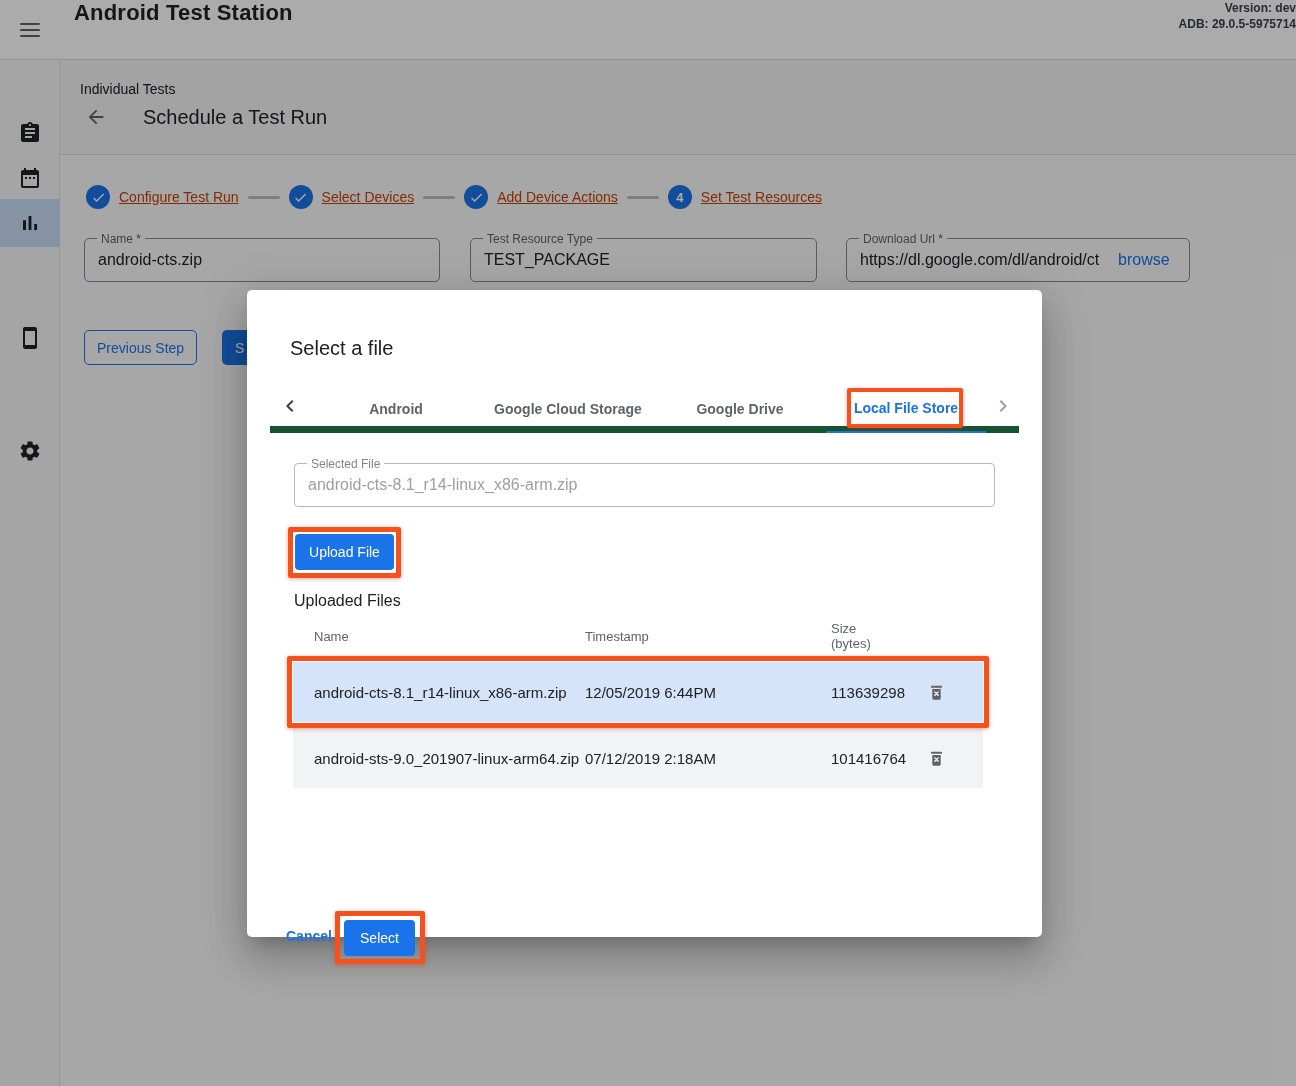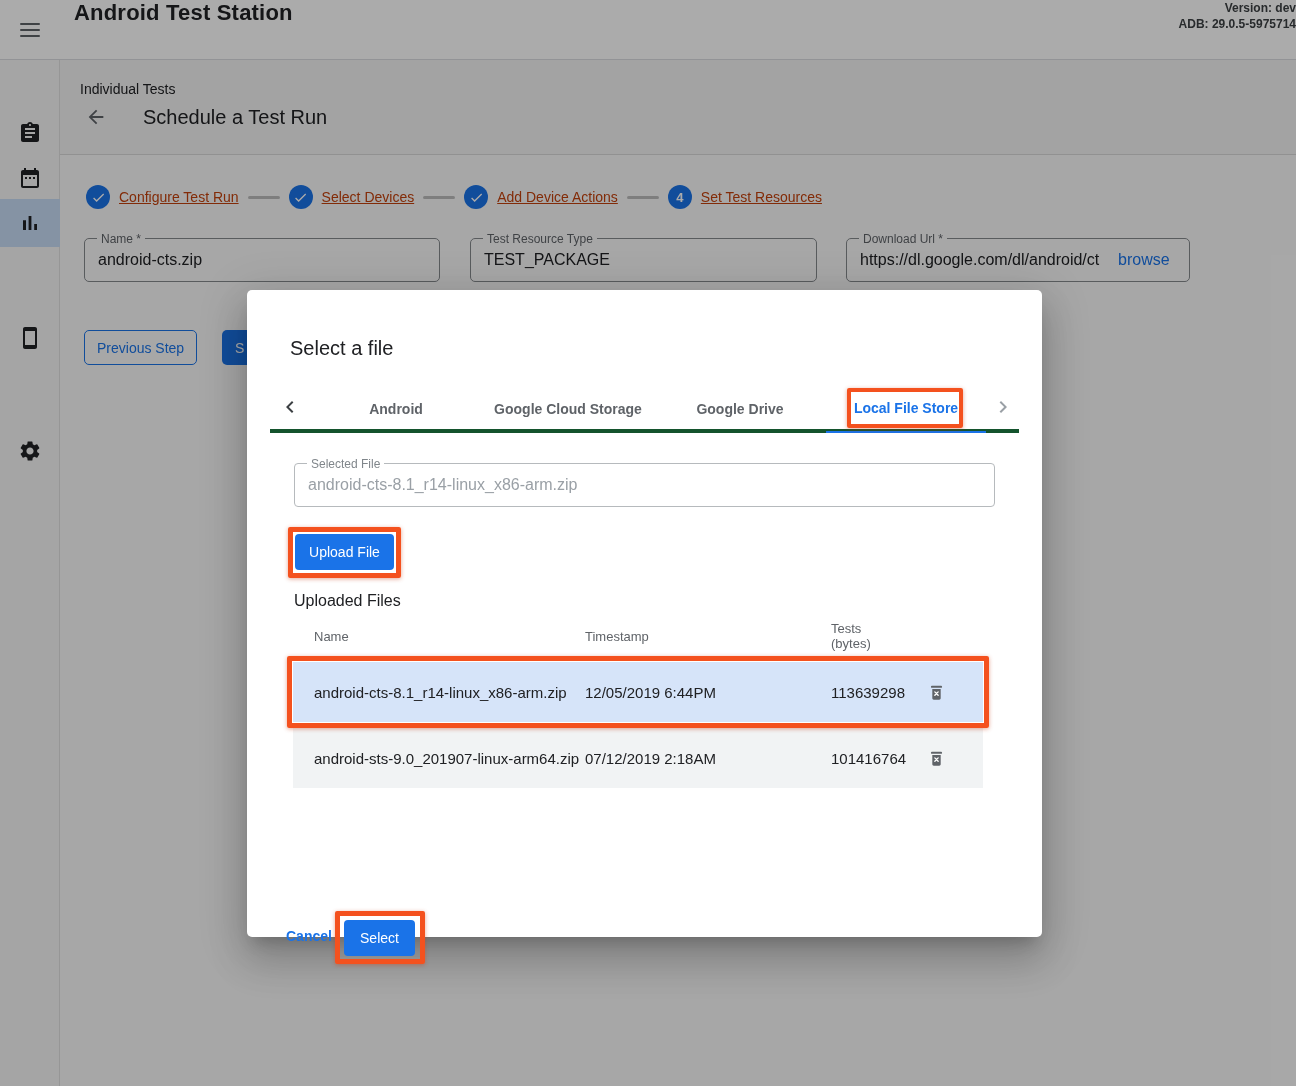--- a/index.html
+++ b/index.html
@@ -67,21 +67,21 @@
     font-family:"Liberation Sans",sans-serif;cursor:pointer;}
 
   
   .overlay{position:absolute;inset:0;background:rgba(0,0,0,0.33);z-index:10;}
   .dialog{position:absolute;left:247px;top:290px;width:795px;height:647px;background:#ffffff;
     border-radius:5px;z-index:20;
     box-shadow:0 11px 15px -7px rgba(0,0,0,.2),0 24px 38px 3px rgba(0,0,0,.14),0 9px 46px 8px rgba(0,0,0,.12);}
   .dlg-title{position:absolute;left:43px;top:47px;font-size:20px;color:#202124;}
 
   .tabbar{position:absolute;left:23px;top:95px;width:749px;height:48px;display:flex;
-    border-bottom:4px solid #14532d;}
+    border-bottom:7px solid #14532d;}
   .tab-pag{display:flex;align-items:center;justify-content:center;cursor:pointer;}
   .tab-pag.left{width:40px;}
   .tab-pag.right{width:33px;margin-left:auto;}
   .tab-pag svg{width:24px;height:24px;}
   .tab{display:flex;align-items:center;justify-content:center;font-size:14px;font-weight:bold;
     color:#5f6368;cursor:pointer;height:48px;}
   .tab.t0,.tab.t1,.tab.t2{width:172px;}
   .tab.t3{width:160px;}
   .tab.active{color:var(--primary);border-bottom:2px solid var(--primary);}
 
@@ -261,21 +261,21 @@
   </div>
 
   <button class="btn-upload">Upload File</button>
 
   <div class="uploaded-title">Uploaded Files</div>
 
   <div class="tbl-head">
     <div class="col-name">Name</div>
     <div class="col-ts">Timestamp</div>
     <div class="col-size">
-      <div>Tests</div>
+      <div>Size</div>
       <div>(bytes)</div>
     </div>
     <div class="col-icon"></div>
   </div>
 
   <div class="tbl-row row-0">
     <div class="cell col-name">android-cts-8.1_r14-linux_x86-arm.zip</div>
     <div class="cell col-ts">12/05/2019 6:44PM</div>
     <div class="cell col-size">113639298</div>
     <div class="col-icon">

